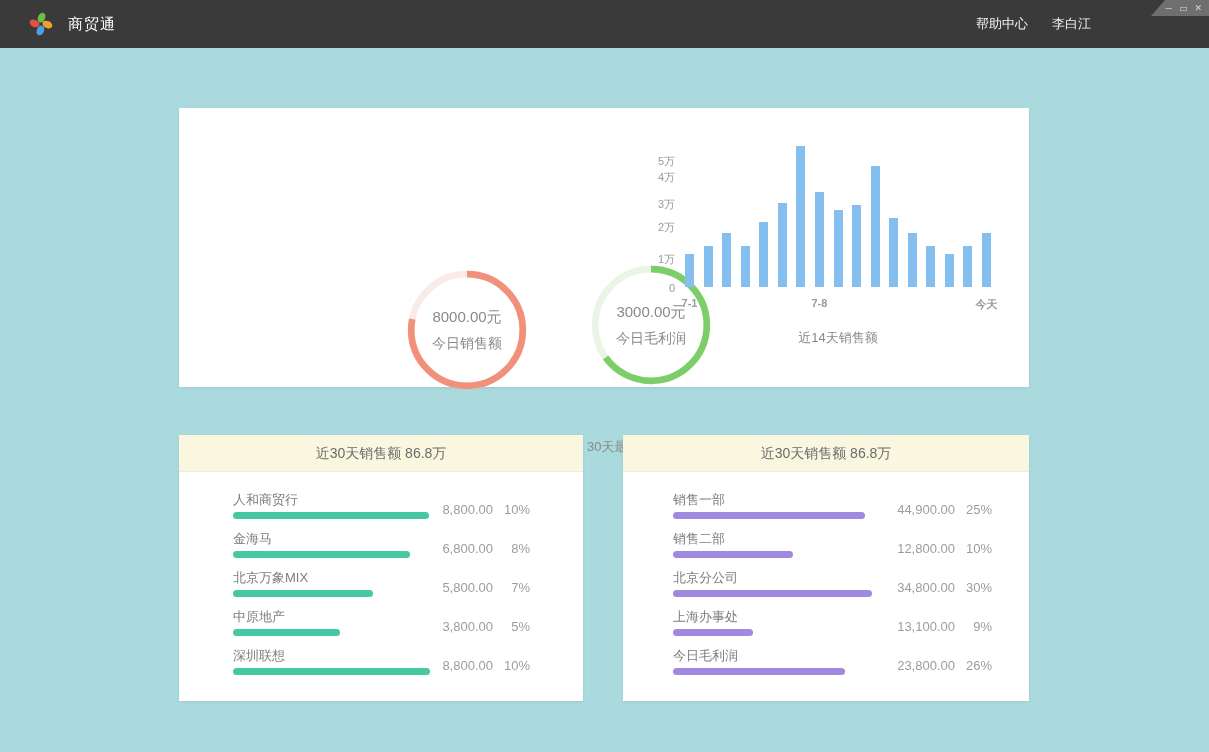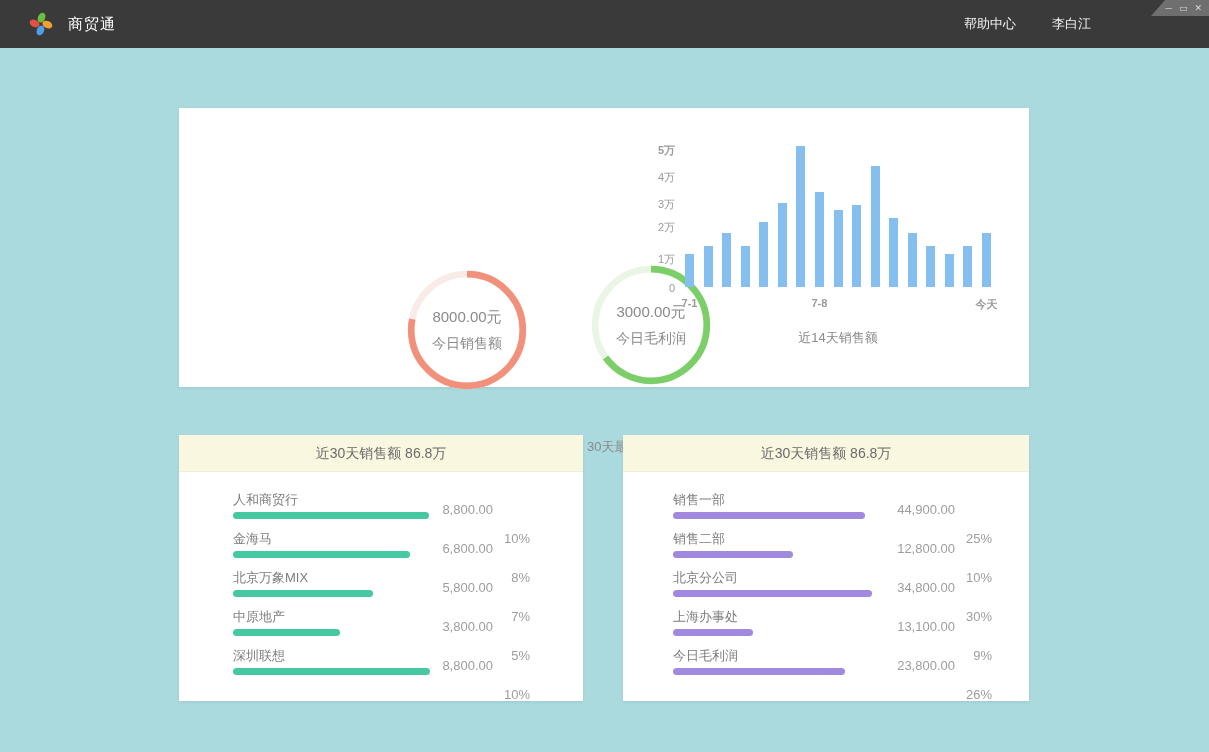--- a/index.html
+++ b/index.html
@@ -4,21 +4,21 @@
 <style>
   * { margin:0; padding:0; box-sizing:border-box; }
   html,body { width:1209px; height:752px; }
   body { font-family:"Liberation Sans","DejaVu Sans",sans-serif; background:#aad9de; position:relative; overflow:hidden; }
 
   
   .titlebar { position:absolute; left:0; top:0; width:1209px; height:48px; background:#3a3a3a; display:flex; align-items:center; }
   .logo { width:26px; height:26px; margin-left:28px; }
   .brand { color:#ffffff; font-size:15px; margin-left:14px; letter-spacing:1px; }
   .tb-spacer { flex:1; }
-  .tb-nav { display:flex; align-items:center; gap:36px; padding-right:118px; }
+  .tb-nav { display:flex; align-items:center; gap:24px; padding-right:118px; }
   .tb-nav span { color:#f2f2f2; font-size:13px; cursor:pointer; }
   .win-controls { position:absolute; right:0; top:0; height:16px; width:58px; background:#6f6f6f; clip-path:polygon(14px 0, 100% 0, 100% 100%, 0 100%); display:flex; align-items:center; justify-content:flex-end; gap:7px; padding:0 7px 0 0; }
   .win-controls span { color:#d8d8d8; font-size:9px; line-height:16px; cursor:pointer; }
 
   
   .card { position:absolute; background:#ffffff; box-shadow:0 1px 3px rgba(0,0,0,0.07); }
   .card-top { left:179px; top:108px; width:850px; height:279px; }
   .card-list { top:435px; height:266px; }
   .card-list.left  { left:179px; width:404px; }
   .card-list.right { left:623px; width:406px; }
@@ -46,21 +46,21 @@
   
   .list-header { height:37px; background:#faf7e0; border-bottom:1px solid #f1eed6; text-align:center; line-height:37px; font-size:14px; color:#6b6b6b; }
   .rows { padding-top:18px; }
   .card-list.left  .rows { padding-left:54px; padding-right:53px; }
   .card-list.right .rows { padding-left:50px; padding-right:37px; }
   .row { position:relative; height:39px; }
   .row-label { position:absolute; left:0; top:1px; font-size:13px; color:#7d7d7d; }
   .row-bar { position:absolute; left:0; top:22px; height:7px; border-radius:4px; }
   .row-right { position:absolute; right:0; top:12px; display:flex; }
   .row-val { min-width:72px; text-align:right; font-size:13px; color:#9d9d9d; }
-  .row-pct { min-width:37px; text-align:right; font-size:13px; color:#9d9d9d;margin-top:29px; }
+  .row-pct { min-width:37px; text-align:right; font-size:13px; color:#9d9d9d; }
 </style>
 </head>
 <body>
 
 <div class="titlebar">
   <svg class="logo" viewBox="0 0 40 40">
     <g>
       <ellipse cx="20" cy="10" rx="5.5" ry="8" fill="#6abf40" transform="rotate(25 20 12)"></ellipse>
       <ellipse cx="30" cy="20" rx="8" ry="5.5" fill="#f0a030" transform="rotate(25 28 20)"></ellipse>
       <ellipse cx="20" cy="30" rx="5.5" ry="8" fill="#4e9ee8" transform="rotate(25 20 28)"></ellipse>
@@ -124,21 +124,21 @@
         <div class="bar" style="height: 40.8px; background: rgb(133, 191, 240);"></div>
         <div class="bar" style="height: 32.6px; background: rgb(133, 191, 240);"></div>
         <div class="bar" style="height: 40.8px; background: rgb(133, 191, 240);"></div>
         <div class="bar" style="height: 54.4px; background: rgb(133, 191, 240);"></div>
       </div>
   <span class="ytick" style="bottom: -7px;">0</span>
       <span class="ytick" style="bottom: 20.2px; text-align: right;">1万</span>
       <span class="ytick" style="bottom: 52px;">2万</span>
       <span class="ytick" style="bottom: 74.6px;">3万</span>
       <span class="ytick" style="bottom: 101.8px;">4万</span>
-      <span class="ytick" style="bottom: 129px; font-weight: bold;">5万</span>
+      <span class="ytick" style="bottom: 118px;">5万</span>
       <span class="xtick" style="left: 4.5px;">7-1</span>
       <span class="xtick" style="left: 134.438px;">7-8</span>
       <span class="xtick" style="left: 301.5px;">今天</span>
     </div>
   <div class="barchart-title">近14天销售额</div>
 
 </div>
 
 <div class="card card-list left">
   <div class="list-header">近30天销售额 86.8万</div>

